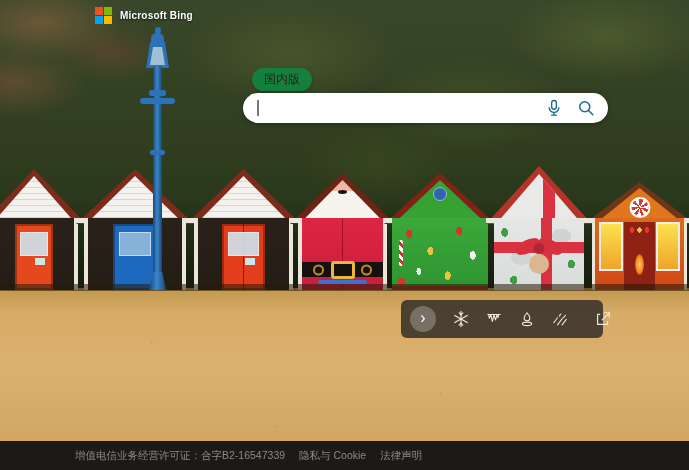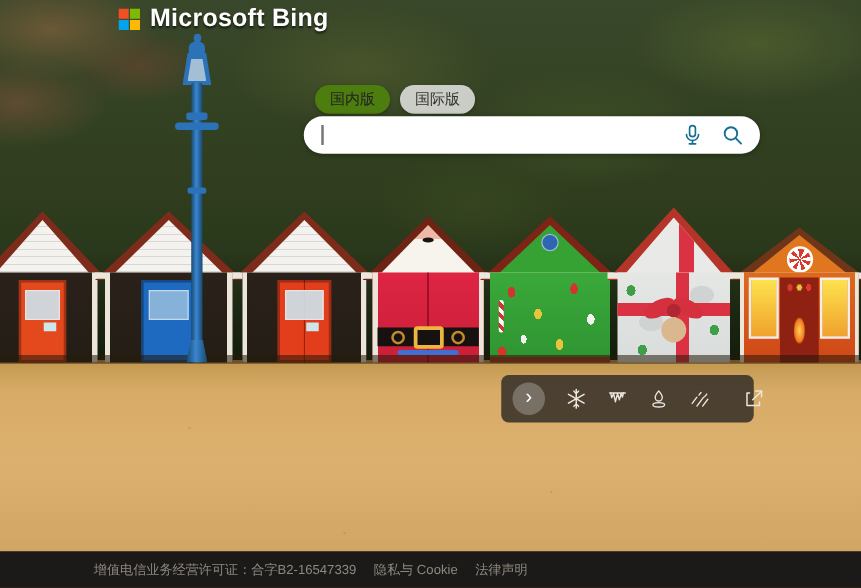--- a/index.html
+++ b/index.html
@@ -149,30 +149,30 @@
   .lamp-base{left:149px;top:272px;width:17px;height:18px;
     background:linear-gradient(to right,#17496f,#3b86d0 45%,#17496f);
     clip-path:polygon(22% 0,78% 0,100% 100%,0 100%);}
 
   
   .topbar{position:absolute;left:0;top:0;width:689px;height:30px;z-index:10;
     display:flex;align-items:center;}
   .brand{display:flex;align-items:center;margin-left:95px;cursor:pointer;}
   .msq{display:grid;grid-template-columns:8px 8px;grid-template-rows:8px 8px;gap:1px;}
   .msq i{display:block;}
-  .brand-text{margin-left:8px;color:#fff;font-size:20px;font-weight:600;letter-spacing:.2px;
+  .brand-text{margin-left:8px;color:#fff;font-size:10px;font-weight:600;letter-spacing:.2px;
     text-shadow:0 1px 2px rgba(0,0,0,.7);}
   .nav{display:flex;align-items:center;gap:26px;margin-left:24px;}
   .nav span{color:#fff;font-size:12.5px;cursor:pointer;text-shadow:0 1px 2px rgba(0,0,0,.8);}
   .nav .dots{letter-spacing:2px;font-weight:700;}
 
   .tabs{position:absolute;left:252px;top:68px;z-index:10;display:flex;gap:8px;}
   .tab{font-size:12px;padding:3px 12px;border-radius:13px;cursor:pointer;
     box-shadow:0 1px 3px rgba(0,0,0,.25);}
-  .tab.active{background:#4d7c0f;color:#222;}
+  .tab.active{background:#15803d;color:#222;}
   .tab.inactive{background:rgba(236,236,234,0.82);color:#333;}
 
   .searchbar{position:absolute;left:243px;top:93px;width:365px;height:30px;z-index:10;
     background:#fff;border-radius:16px;display:flex;align-items:center;
     padding:0 12px 0 14px;box-sizing:border-box;box-shadow:0 1px 5px rgba(0,0,0,.35);}
   .caret{width:1.5px;height:16px;background:#777;margin-right:4px;}
   .searchbar input{flex:1;border:none;outline:none;font-size:14px;background:transparent;
     min-width:0;color:#222;}
   .sicon{width:20px;height:20px;flex:0 0 auto;cursor:pointer;}
   .sicon + .sicon{margin-left:12px;}
@@ -302,21 +302,20 @@
           <i style="background:#7fba00"></i>
           <i style="background:#00a4ef"></i>
           <i style="background:#ffb900"></i>
       </span>
       <span class="brand-text">Microsoft Bing</span>
     </div>
   </div>
 
   <div class="tabs">
     <span class="tab active">国内版</span>
-    <span class="tab inactive">国际版</span>
   </div>
 
   <div class="searchbar">
     <div class="caret"></div>
     <input type="text" placeholder="" style="">
     <svg class="sicon" viewBox="0 0 24 24" fill="none" stroke="#156e94" stroke-width="1.6" stroke-linecap="round" stroke-linejoin="round">
       <rect x="9.2" y="3" width="5.6" height="10.5" rx="2.8"></rect>
       <path d="M6.2 11.5a5.8 5.8 0 0 0 11.6 0"></path>
       <path d="M12 17.3V20"></path>
         <path d="M9 20.5h6"></path>

